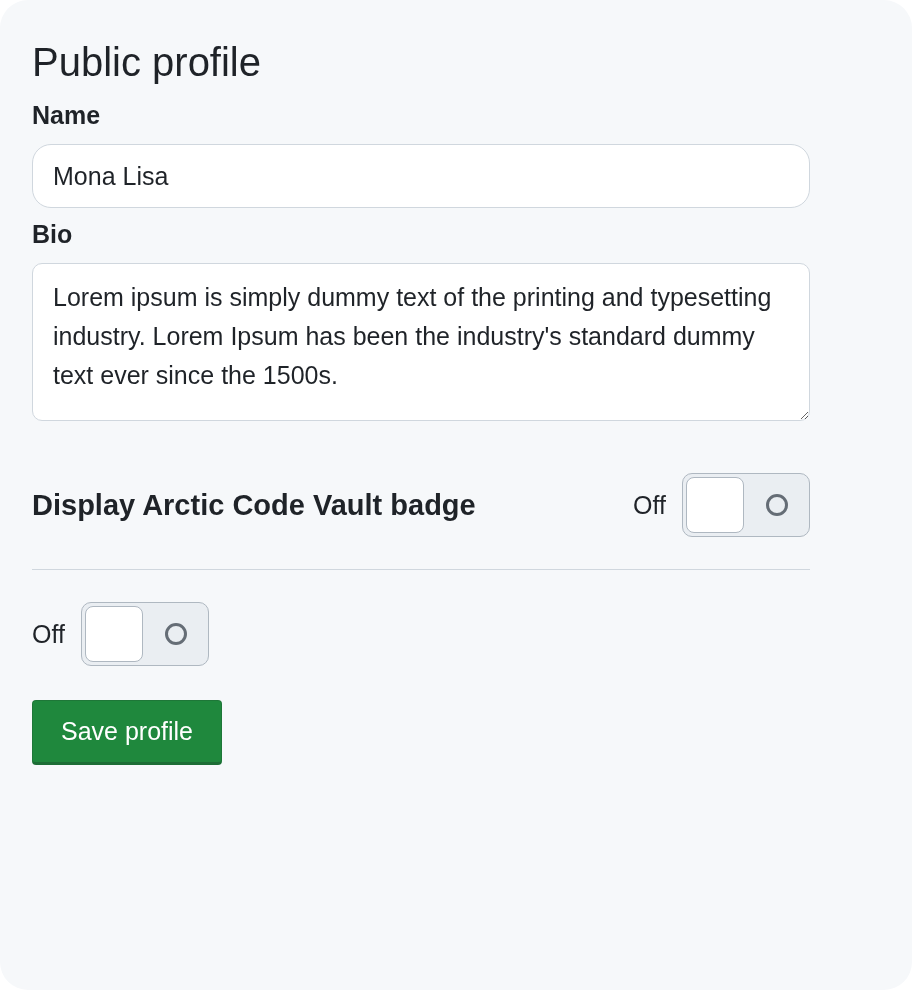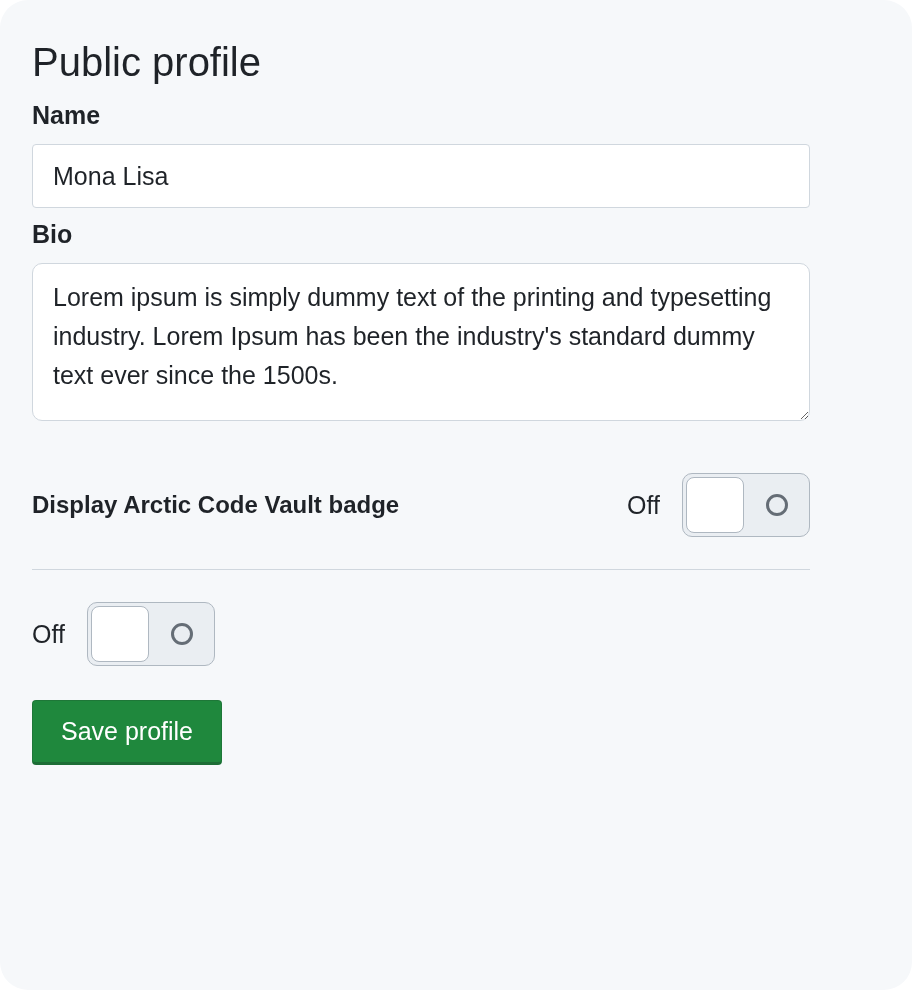--- a/index.html
+++ b/index.html
@@ -35,21 +35,21 @@
     margin-bottom: 14px;
   }
   .text-input {
     width: 778px;
     height: 64px;
     padding: 0 20px;
     font-size: 25px;
     color: #1f2328;
     background: #ffffff;
     border: 1px solid #d0d7de;
-    border-radius: 4px;
+    border-radius: 19px;
     outline: none;
     font-family: inherit;
   }
   .textarea-input {
     width: 778px;
     height: 158px;
     padding: 14px 20px;
     font-size: 25px;
     line-height: 1.55;
     color: #1f2328;
@@ -65,28 +65,28 @@
     margin-top: 48px;
   }
   .toggle-row {
     display: flex;
     align-items: center;
     justify-content: space-between;
     width: 100%;
     min-height: 64px;
   }
   .toggle-label {
-    font-size: 24px;
+    font-size: 29px;
     font-weight: 700;
     color: #1f2328;
   }
   .toggle-right {
     display: flex;
     align-items: center;
-    gap: 22px;
+    gap: 16px;
   }
   .toggle-status {
     font-size: 25px;
     font-weight: 400;
     color: #1f2328;
   }
   .toggle-switch {
     position: relative;
     width: 128px;
     height: 64px;

